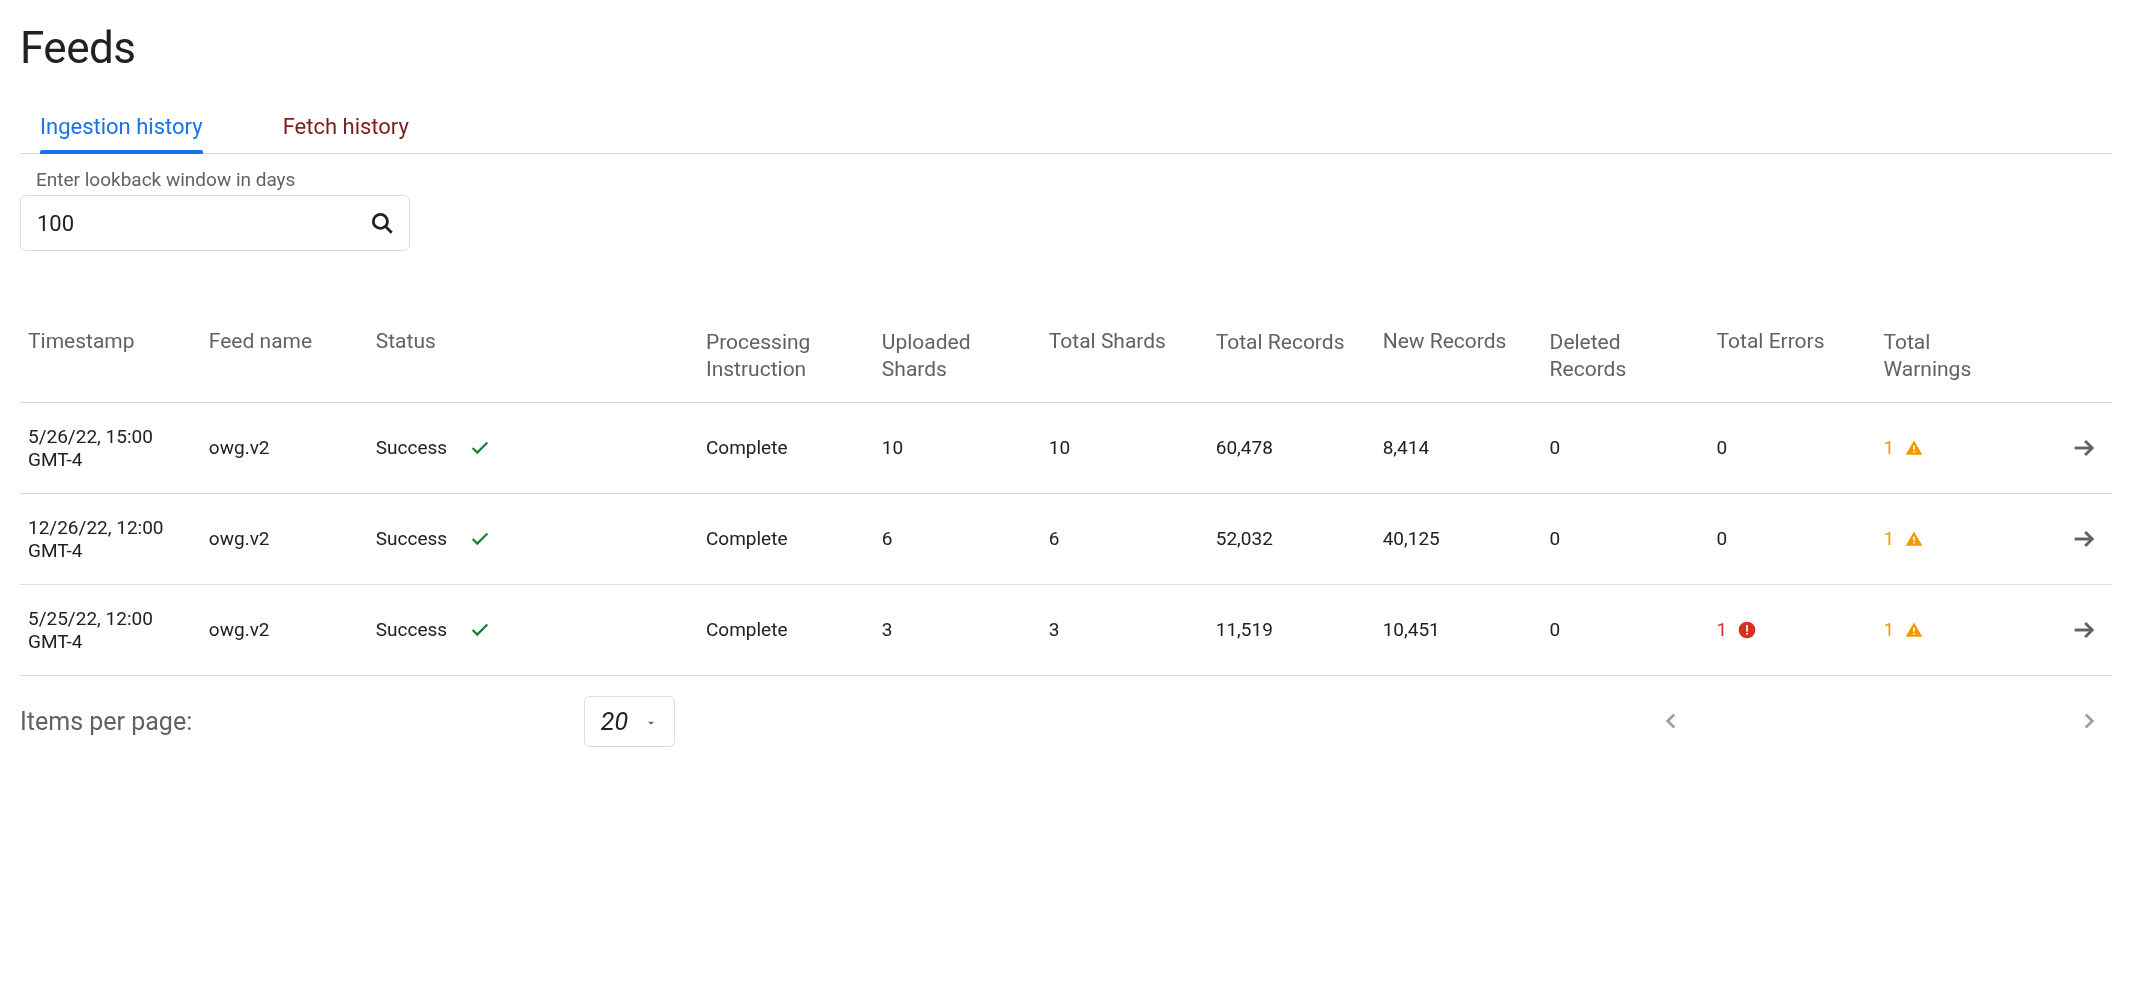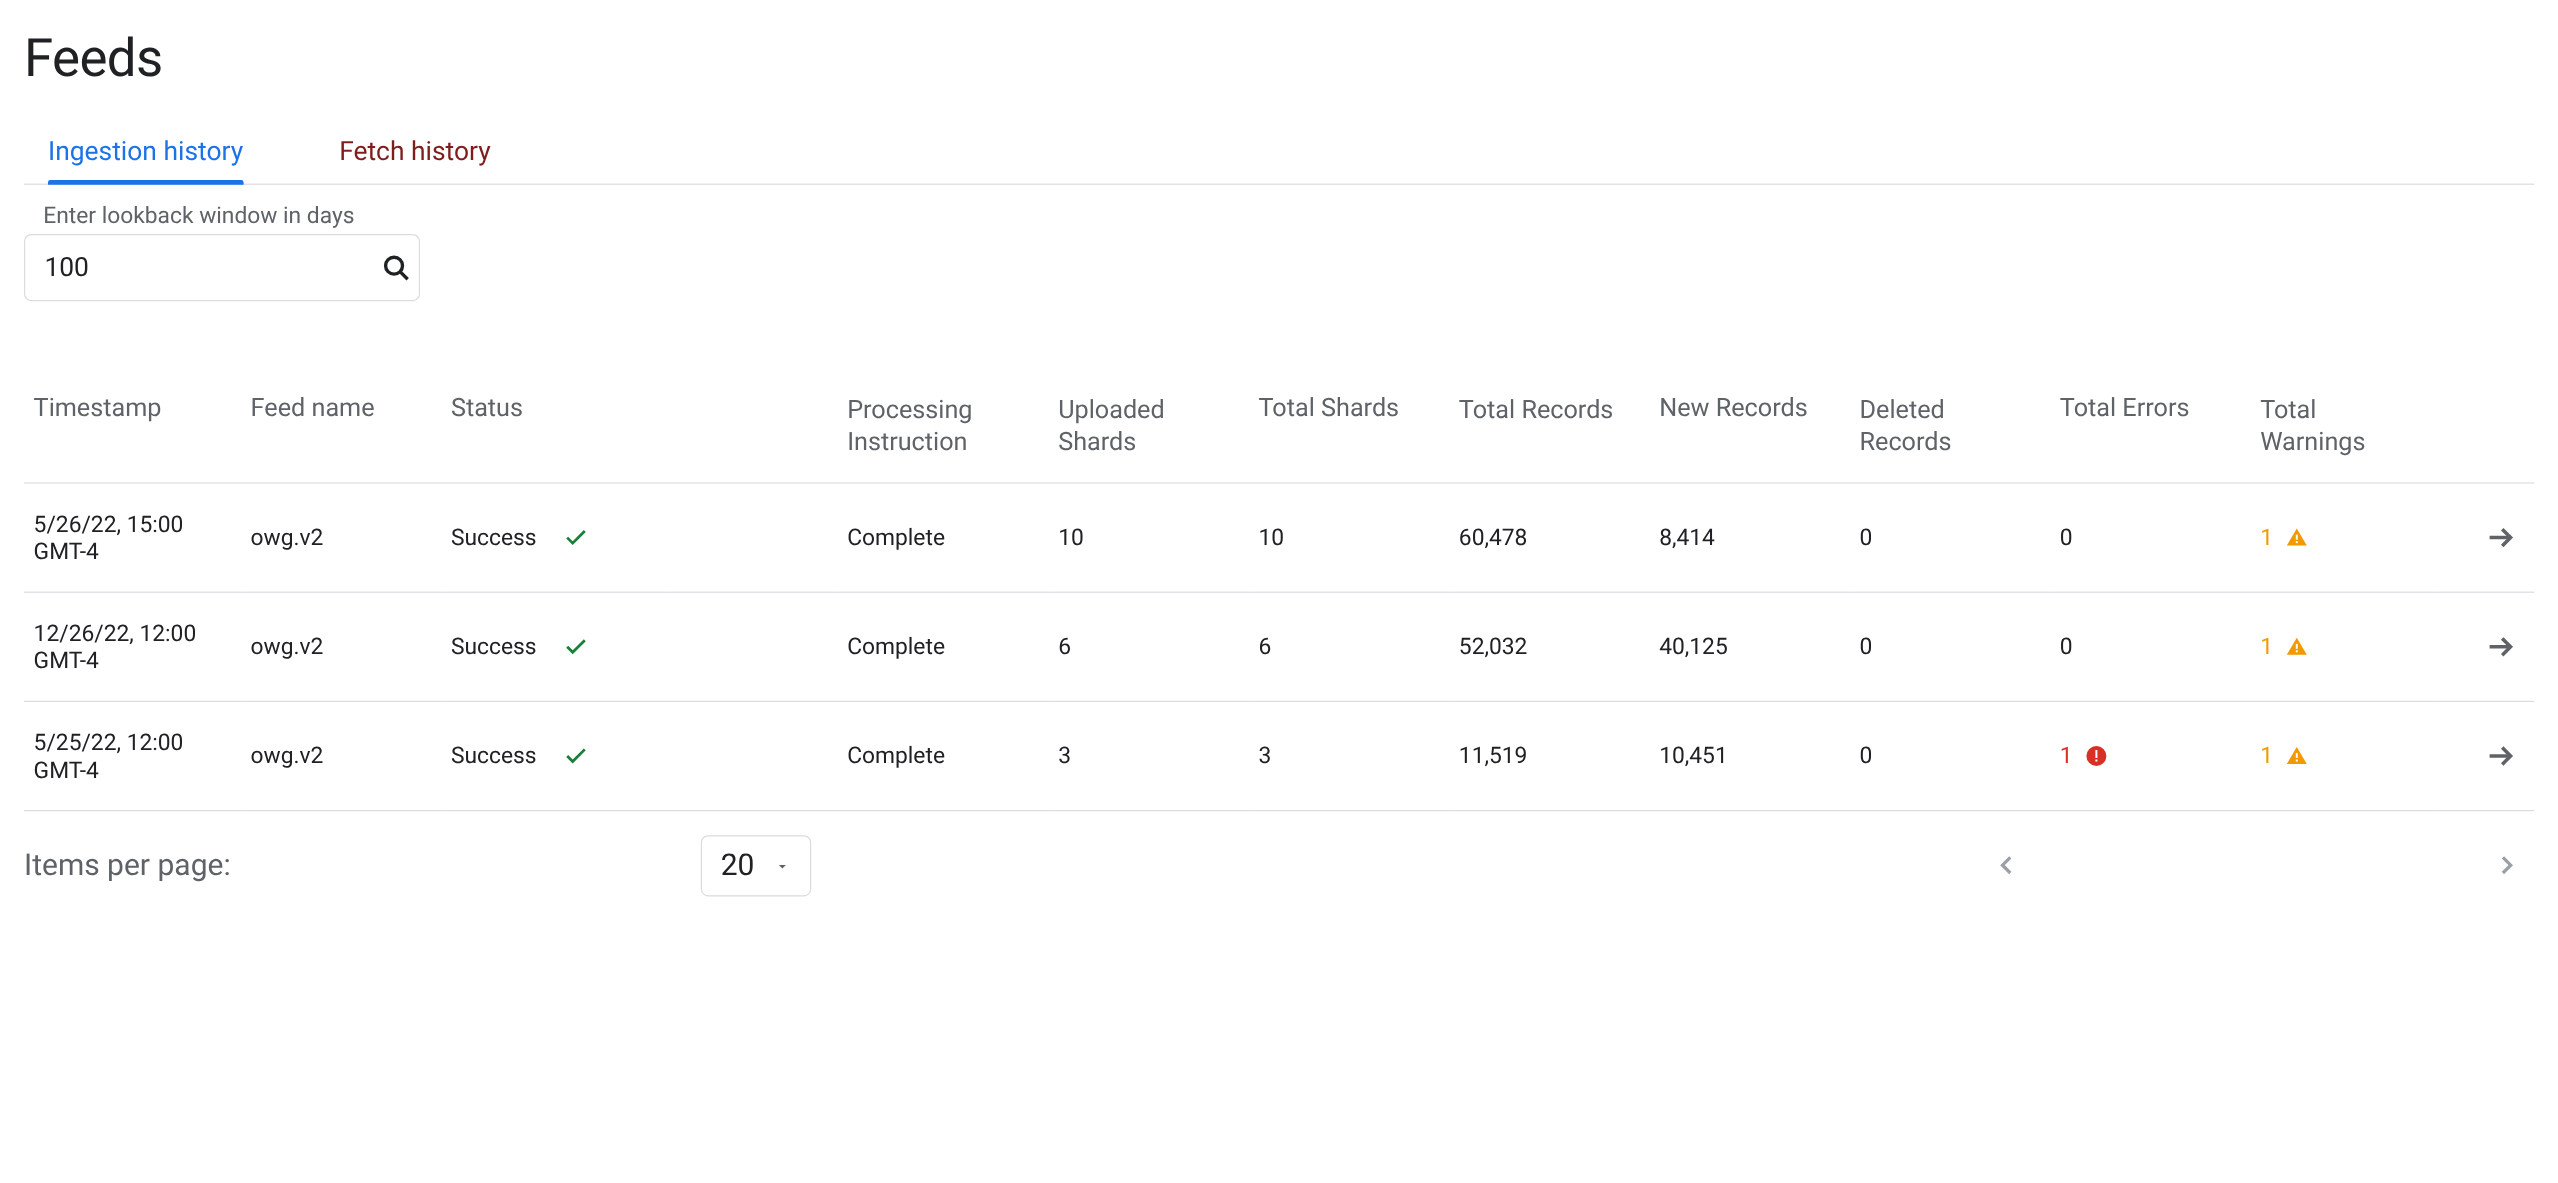--- a/index.html
+++ b/index.html
@@ -51,21 +51,21 @@
     font-size: 19px;
     color: #5f6368;
     margin: 0 0 4px 16px;
   }
   .lookback-field {
     display: inline-flex;
     align-items: center;
     border: 1px solid #dadce0;
     border-radius: 6px;
     padding: 8px 14px;
-    width: 330px;
+    width: 390px;
     height: 56px;
     position: relative;
   }
   .lookback-field input {
     border: none;
     outline: none;
     font-size: 22px;
     flex: 1;
     color: #202124;
     font-family: inherit;
@@ -137,20 +137,21 @@
   }
   .pgsize {
     border: 1px solid #dadce0;
     border-radius: 6px;
     padding: 10px 16px;
     display: inline-flex;
     align-items: center;
     gap: 16px;
     color: #202124;
     cursor: pointer;
+    font-style: italic;
   }
   .pg-arrow {
     width: 26px; height: 26px;
     color: #9aa0a6;
     cursor: pointer;
   }
   .pg-gap { width: 200px; }
   .hdr-multiline { line-height: 1.3; }
 </style>
 </head>

